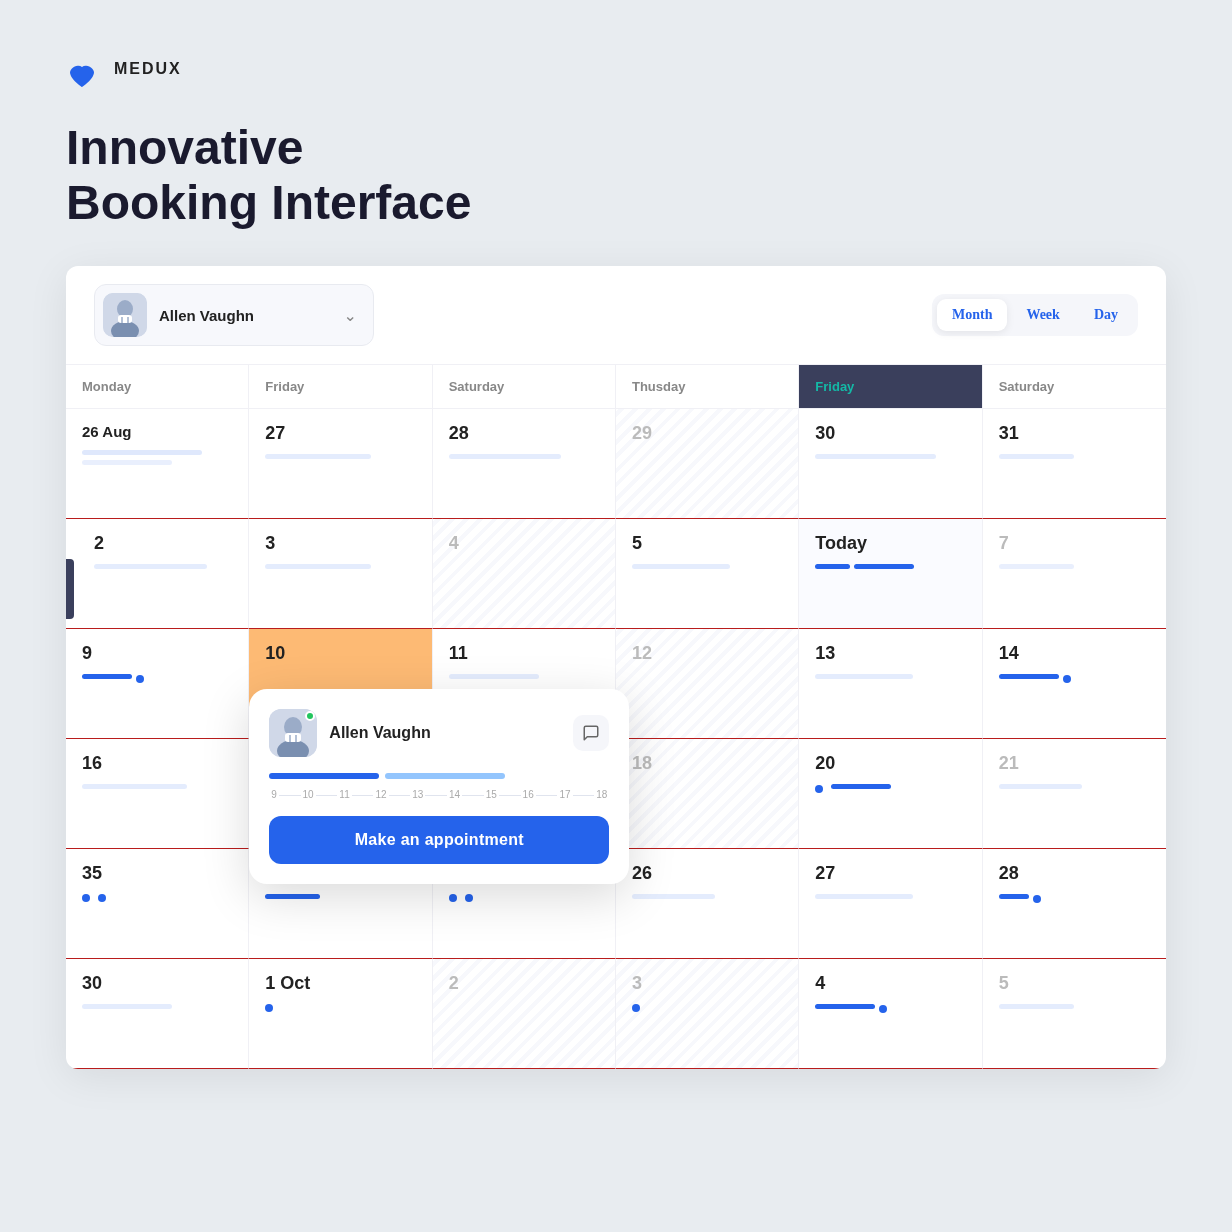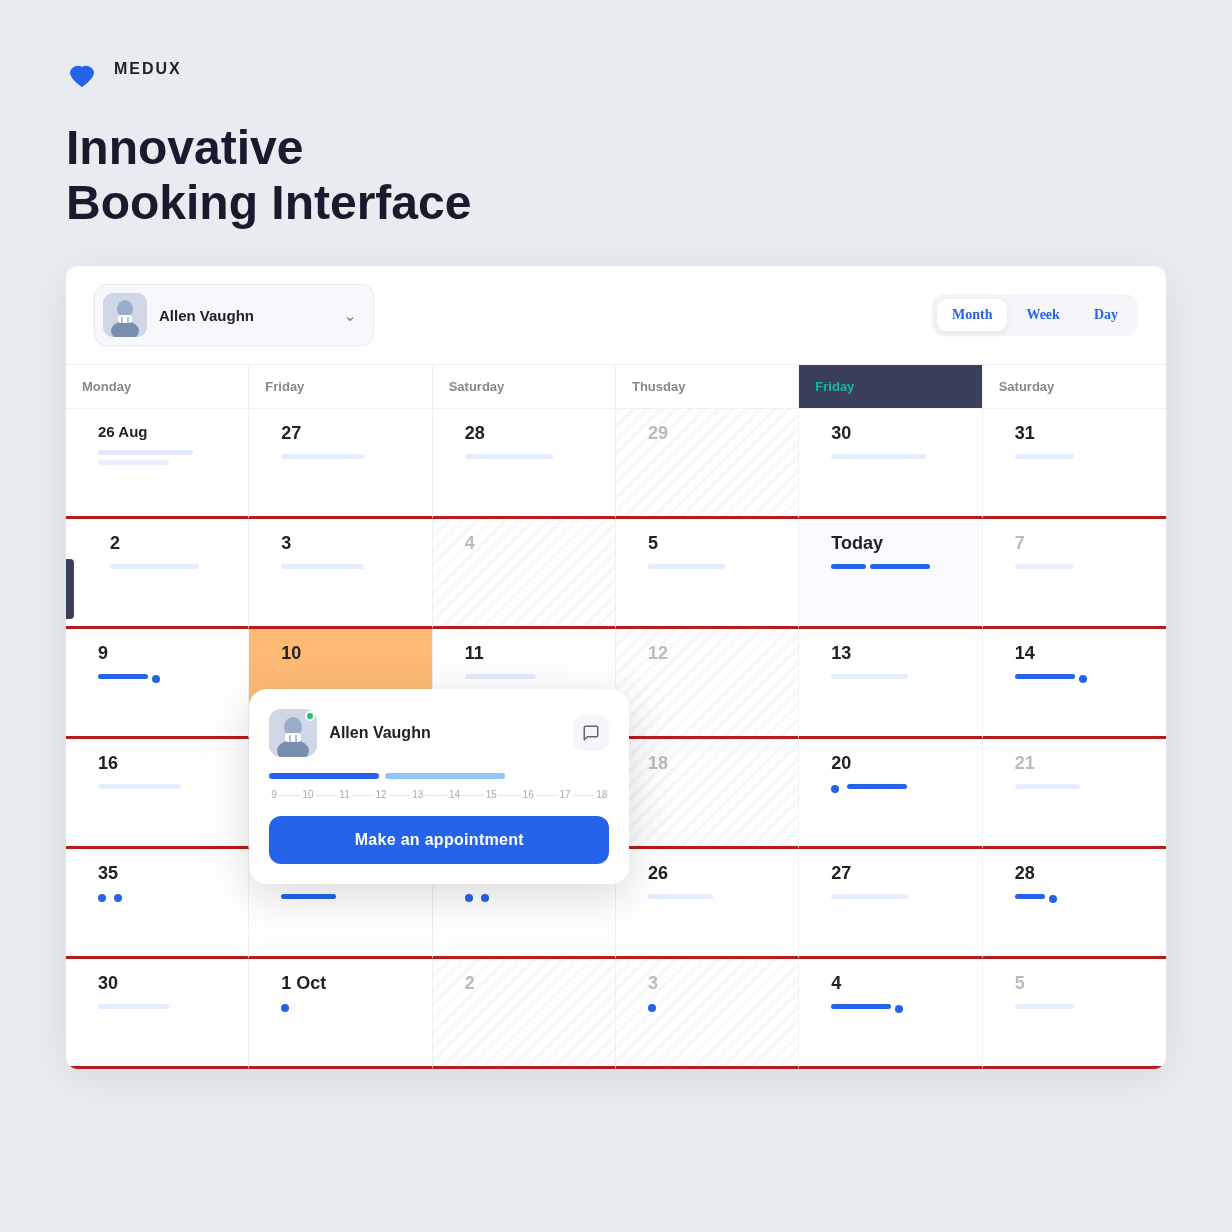--- a/index.html
+++ b/index.html
@@ -130,22 +130,22 @@
     .cal-header-cell.today-col {
       background: #3a3f5c;
       color: #14b8a6;
     }
     .cal-body {
       display: grid;
       grid-template-columns: repeat(6, 1fr);
     }
     .cal-cell {
       border-right: 1px solid #f0f0f5;
-      border-bottom: 3px solid #b91c1c;
-      padding: 14px 32px 18px;
+      border-bottom: 1px solid #b91c1c;
+      padding: 14px 16px 18px;
       min-height: 110px;
       position: relative;
     }
     .cal-cell:last-child { border-right: none; }
     .cal-cell.greyed {
       background: repeating-linear-gradient(
         -45deg,
         #f7f8fc,
         #f7f8fc 4px,
         #fff 4px,

